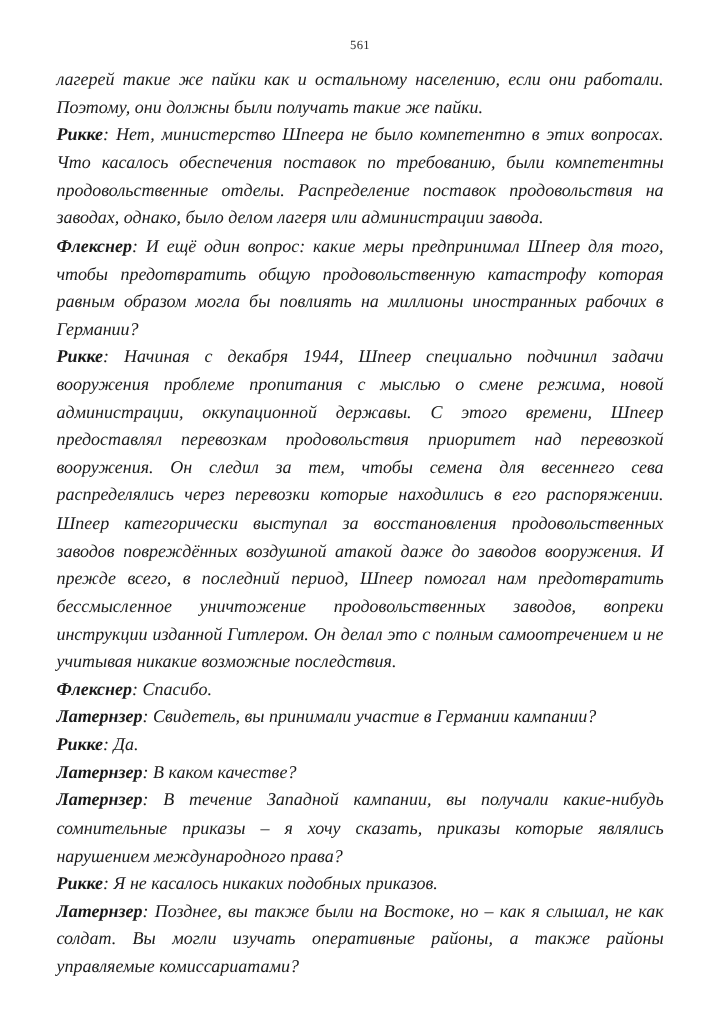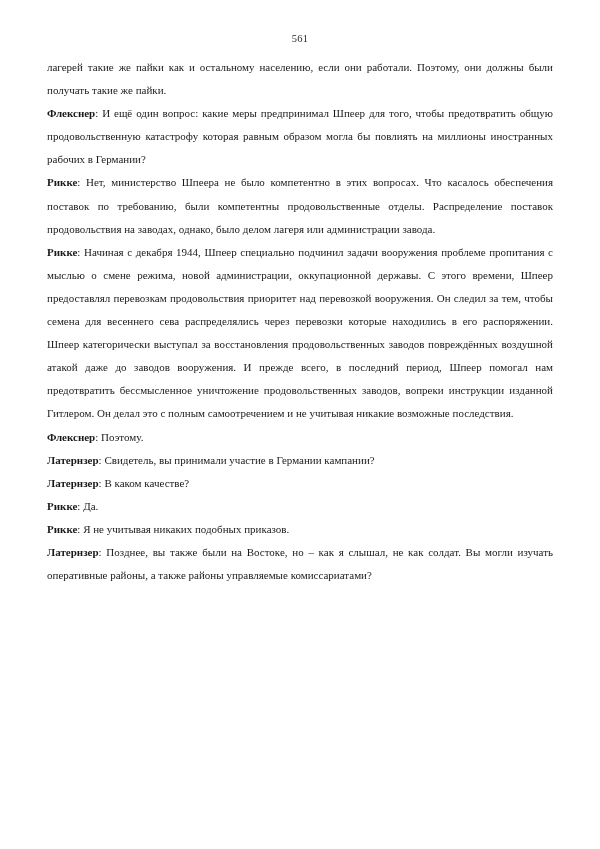--- a/index.html
+++ b/index.html
@@ -33,45 +33,47 @@
   }
   .body-text {
     position: absolute;
     top: 56px;
     left: 47px;
     width: 506px;
   }
   p.para {
     margin: 0;
     padding: 0;
-    font-size: 11px;
+    font-size: 15px;
     line-height: 23.1px;
     text-align: justify;
     text-justify: inter-word;
     color: #1a1a1a;
     -webkit-hyphens: none;
     hyphens: none;
+    font-style: italic;
   }
   .speaker {
     font-weight: bold;
   }
 </style>
 </head>
 <body>
 
 <div class="page">
 
   <div class="page-number">561</div>
 
   <div class="body-text">
       <p class="para"><span>лагерей такие же пайки как и остальному населению, если они работали. Поэтому, они должны были получать такие же пайки.</span></p>
+      <p class="para"><span class="speaker">Рикке</span><span>: Нет, министерство Шпеера не было компетентно в этих вопросах. Что касалось обеспечения поставок по требованию, были компетентны продовольственные отделы. Распределение поставок продовольствия на заводах, однако, было делом лагеря или администрации завода.</span></p>
       <p class="para"><span class="speaker">Флекснер</span><span>: И ещё один вопрос: какие меры предпринимал Шпеер для того, чтобы предотвратить общую продовольственную катастрофу которая равным образом могла бы повлиять на миллионы иностранных рабочих в Германии?</span></p>
-      <p class="para"><span class="speaker">Рикке</span><span>: Нет, министерство Шпеера не было компетентно в этих вопросах. Что касалось обеспечения поставок по требованию, были компетентны продовольственные отделы. Распределение поставок продовольствия на заводах, однако, было делом лагеря или администрации завода.</span></p>
       <p class="para"><span class="speaker">Рикке</span><span>: Начиная с декабря 1944, Шпеер специально подчинил задачи вооружения проблеме пропитания с мыслью о смене режима, новой администрации, оккупационной державы. С этого времени, Шпеер предоставлял перевозкам продовольствия приоритет над перевозкой вооружения. Он следил за тем, чтобы семена для весеннего сева распределялись через перевозки которые находились в его распоряжении. Шпеер категорически выступал за восстановления продовольственных заводов повреждённых воздушной атакой даже до заводов вооружения. И прежде всего, в последний период, Шпеер помогал нам предотвратить бессмысленное уничтожение продовольственных заводов, вопреки инструкции изданной Гитлером. Он делал это с полным самоотречением и не учитывая никакие возможные последствия.</span></p>
-      <p class="para"><span class="speaker">Флекснер</span><span>: Поэтому.</span></p>
+      <p class="para"><span class="speaker">Флекснер</span><span>: Спасибо.</span></p>
       <p class="para"><span class="speaker">Латернзер</span><span>: Свидетель, вы принимали участие в Германии кампании?</span></p>
+      <p class="para"><span class="speaker">Рикке</span><span>: Да.</span></p>
       <p class="para"><span class="speaker">Латернзер</span><span>: В каком качестве?</span></p>
-      <p class="para"><span class="speaker">Рикке</span><span>: Да.</span></p>
-      <p class="para"><span class="speaker">Рикке</span><span>: Я не учитывая никаких подобных приказов.</span></p>
+      <p class="para"><span class="speaker">Латернзер</span><span>: В течение Западной кампании, вы получали какие-нибудь сомнительные приказы – я хочу сказать, приказы которые являлись нарушением международного права?</span></p>
+      <p class="para"><span class="speaker">Рикке</span><span>: Я не касалось никаких подобных приказов.</span></p>
       <p class="para"><span class="speaker">Латернзер</span><span>: Позднее, вы также были на Востоке, но – как я слышал, не как солдат. Вы могли изучать оперативные районы, а также районы управляемые комиссариатами?</span></p>
     </div>
 
 </div>
 
 </body></html>

